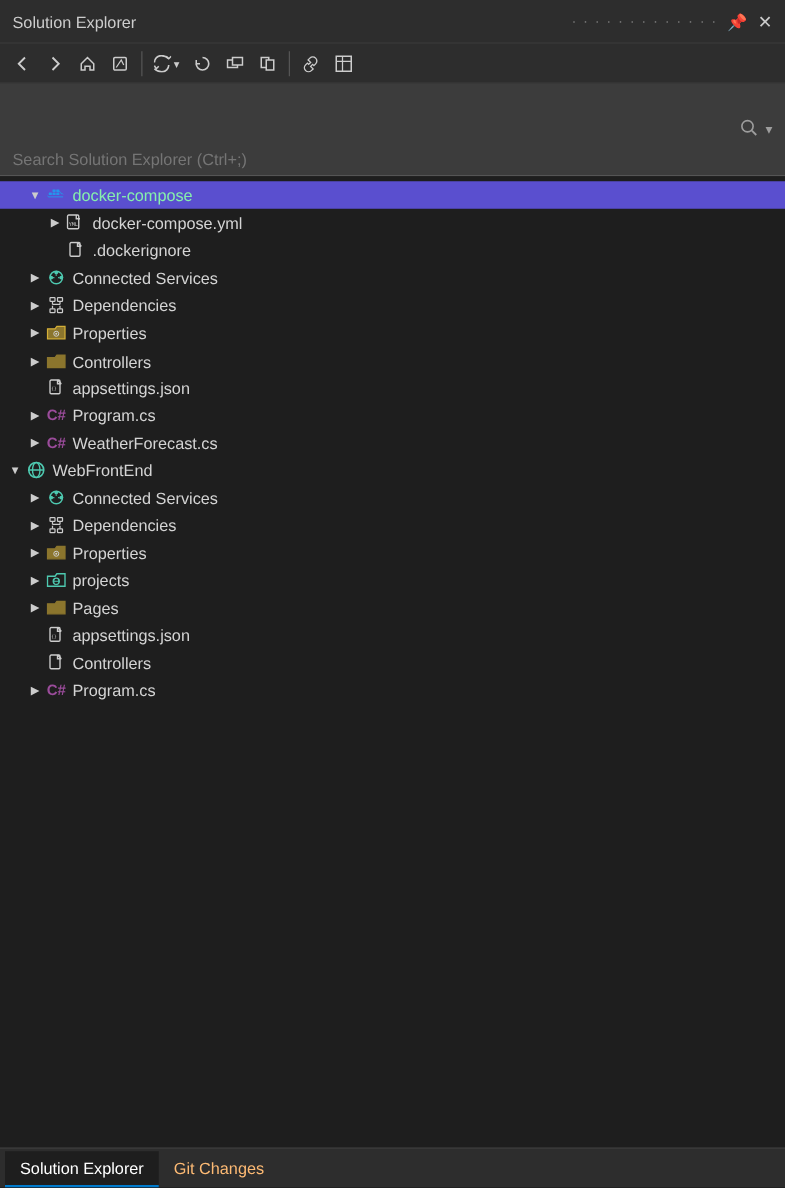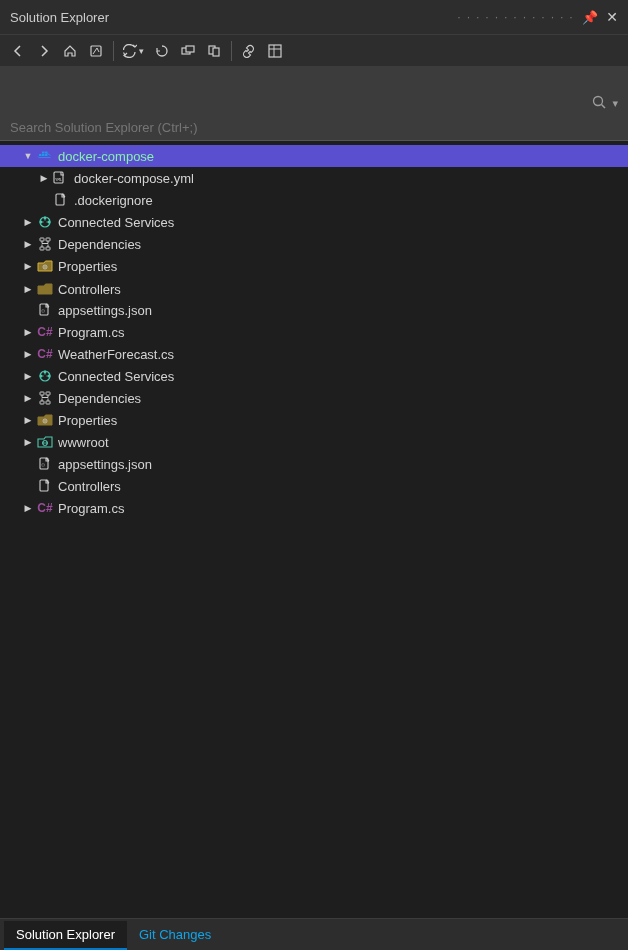--- a/index.html
+++ b/index.html
@@ -162,21 +162,21 @@
       border-top: 1px solid #3c3c3c;
       display: flex;
       align-items: flex-end;
       min-height: 32px;
       padding: 0 4px;
     }
     .bottom-tab {
       padding: 6px 12px;
       font-size: 13px;
       cursor: pointer;
-      color: #0ea5e9;
+      color: #fdba74;
       border: none;
       background: transparent;
       border-bottom: 2px solid transparent;
     }
     .bottom-tab.active {
       color: #ffffff;
       border-bottom: 2px solid #007acc;
       background: #1e1e1e;
     }
   </style>
@@ -407,20 +407,32 @@
     <span class="tree-label">Program.cs</span>
   </div>
 
   <div class="tree-item" style="padding-left:4px;">
     <span class="tree-indent" style="min-width:16px;"></span>
     <span class="tree-expander collapsed"></span>
     <span class="tree-icon" style="font-size:12px;font-weight:bold;color:#9b4c9b;">C#</span>
     <span class="tree-label">WeatherForecast.cs</span>
   </div>
 
+  <div class="tree-item" style="padding-left:4px;">
+    <span class="tree-expander expanded"></span>
+    <span class="tree-indent" style="min-width:0px;"></span>
+    <span class="tree-icon">
+      <svg width="16" height="16" viewBox="0 0 16 16" fill="none">
+        <circle cx="8" cy="8" r="6" stroke="#4ec9b0" stroke-width="1.3"></circle>
+        <ellipse cx="8" cy="8" rx="3" ry="6" stroke="#4ec9b0" stroke-width="1.1"></ellipse>
+        <line x1="2" y1="8" x2="14" y2="8" stroke="#4ec9b0" stroke-width="1.1"></line>
+      </svg>
+    </span>
+    <span class="tree-label">WebFrontEnd</span>
+  </div>
 
   <div class="tree-item" style="padding-left:4px;">
     <span class="tree-indent" style="min-width:16px;"></span>
     <span class="tree-expander collapsed"></span>
     <span class="tree-icon">
       <svg width="16" height="16" viewBox="0 0 16 16" fill="none">
         <circle cx="8" cy="8" r="5" stroke="#4ec9b0" stroke-width="1.2"></circle>
         <circle cx="4" cy="8" r="1.5" fill="#4ec9b0"></circle>
         <circle cx="8" cy="4" r="1.5" fill="#4ec9b0"></circle>
         <circle cx="12" cy="8" r="1.5" fill="#4ec9b0"></circle>
@@ -468,23 +480,33 @@
     <span class="tree-expander collapsed"></span>
     <span class="tree-icon">
       <svg width="16" height="14" viewBox="0 0 16 14" fill="none">
         <path d="M1 4H7L8.5 2H15V12H1V4Z" fill="none" stroke="#4ec9b0" stroke-width="1.1"></path>
         <circle cx="8" cy="8" r="2.5" stroke="#4ec9b0" stroke-width="0.9"></circle>
         <line x1="5.5" y1="8" x2="10.5" y2="8" stroke="#4ec9b0" stroke-width="0.8"></line>
         <path d="M7 5.5C7 5.5 6 6.5 6 8C6 9.5 7 10.5 7 10.5" stroke="#4ec9b0" stroke-width="0.8" fill="none"></path>
         <path d="M9 5.5C9 5.5 10 6.5 10 8C10 9.5 9 10.5 9 10.5" stroke="#4ec9b0" stroke-width="0.8" fill="none"></path>
       </svg>
     </span>
-    <span class="tree-label">wwwroot</span>
-  </div>
-
+    <span class="tree-label">projects</span>
+  </div>
+
+  <div class="tree-item" style="padding-left:4px;">
+    <span class="tree-indent" style="min-width:16px;"></span>
+    <span class="tree-expander collapsed"></span>
+    <span class="tree-icon">
+      <svg width="16" height="14" viewBox="0 0 16 14" fill="none">
+        <path d="M1 4H7L8.5 2H15V12H1V4Z" fill="#d4af37" opacity="0.6" stroke="#d4af37" stroke-width="1"></path>
+      </svg>
+    </span>
+    <span class="tree-label">Pages</span>
+  </div>
 
   <div class="tree-item" style="padding-left:4px;">
     <span class="tree-indent" style="min-width:16px;"></span>
     <span class="tree-expander empty"></span>
     <span class="tree-icon">
       <svg width="14" height="14" viewBox="0 0 14 14" fill="none">
         <rect x="2" y="1" width="8" height="11" rx="1" stroke="#cccccc" stroke-width="1.1"></rect>
         <path d="M8 1V4H11" stroke="#cccccc" stroke-width="1.1" fill="none"></path>
         <path d="M8 1L11 4" stroke="#cccccc" stroke-width="1.1"></path>
         <text x="3" y="9" font-size="3.5" fill="#cccccc" font-family="monospace">{}</text>

